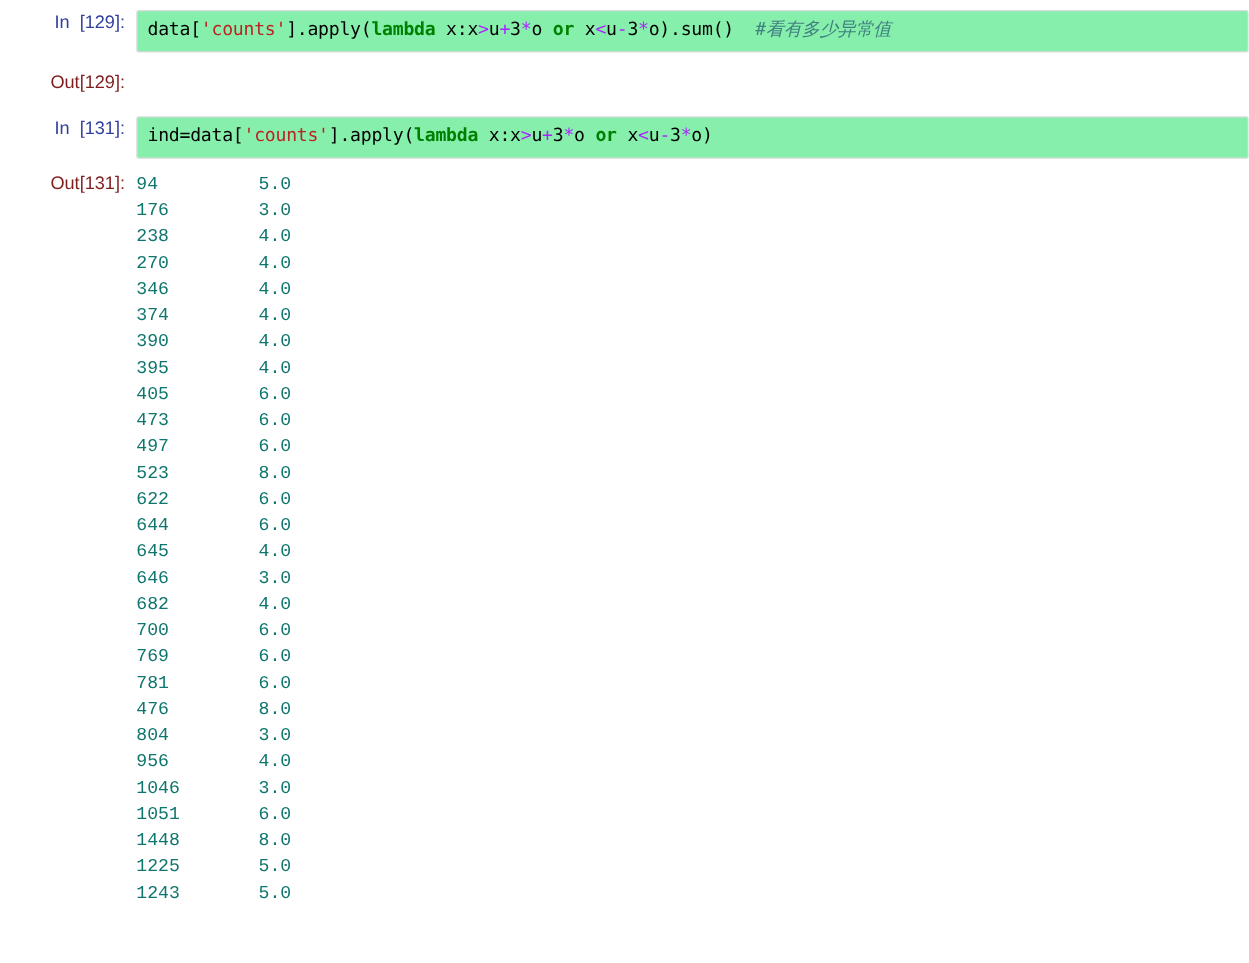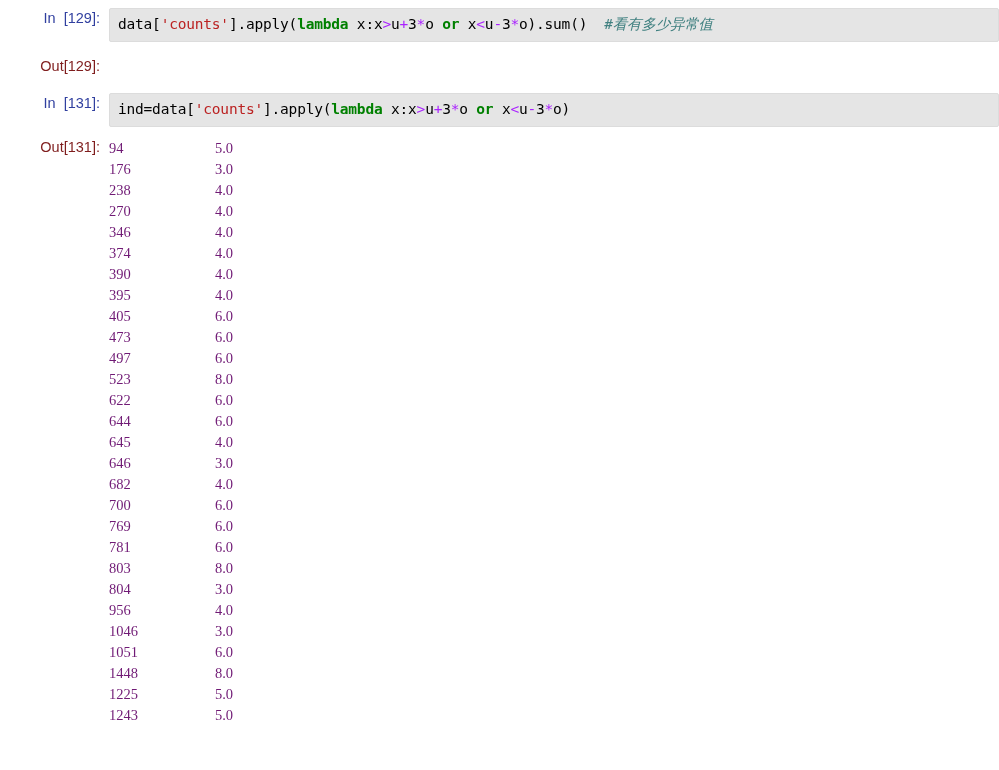--- a/index.html
+++ b/index.html
@@ -37,21 +37,21 @@
     line-height: 21px;
     white-space: pre;
     user-select: none;
   }
   .prompt.in  { color: #303f9f; }
   .prompt.out { color: #7f1d1d; }
 
   
   .input-cell {
     flex: 1 1 auto;
-    background: #e5e5e5;
+    background: #86efac;
     border: 1px solid #dcdcdc;
     border-radius: 2px;
     padding: 5px 8px 6px 8px;
     box-sizing: border-box;
     margin-right: 0px;
   }
   .code-line {
     font-family: "DejaVu Sans Mono", "Liberation Mono", monospace;
     font-size: 14.5px;
     line-height: 21px;
@@ -75,25 +75,25 @@
   .out-text {
     font-family: "DejaVu Sans Mono", "Liberation Mono", monospace;
     font-size: 14.5px;
     line-height: 21px;
     white-space: pre;
     color: #000000;
   }
 
   .series-row {
     display: flex;
-    font-family: Liberation Serif, serif;
+    font-family: Liberation Mono, monospace;
     font-size: 14.5px;
     line-height: 21px;
     white-space: pre;
-    color: #701a75;
+    color: #0f766e;
   }
   .series-idx {
     width: 72px;
     flex: 0 0 72px;
     text-align: left;
   }
   .series-val {
     width: 52px;
     flex: 0 0 52px;
     text-align: right;
@@ -152,21 +152,21 @@
           <div class="series-row"><span class="series-idx">497</span><span class="series-val">6.0</span></div>
           <div class="series-row"><span class="series-idx">523</span><span class="series-val">8.0</span></div>
           <div class="series-row"><span class="series-idx">622</span><span class="series-val">6.0</span></div>
           <div class="series-row"><span class="series-idx">644</span><span class="series-val">6.0</span></div>
           <div class="series-row"><span class="series-idx">645</span><span class="series-val">4.0</span></div>
           <div class="series-row"><span class="series-idx">646</span><span class="series-val">3.0</span></div>
           <div class="series-row"><span class="series-idx">682</span><span class="series-val">4.0</span></div>
           <div class="series-row"><span class="series-idx">700</span><span class="series-val">6.0</span></div>
           <div class="series-row"><span class="series-idx">769</span><span class="series-val">6.0</span></div>
           <div class="series-row"><span class="series-idx">781</span><span class="series-val">6.0</span></div>
-          <div class="series-row"><span class="series-idx">803</span><span class="series-val">8.0</span></div>
+          <div class="series-row"><span class="series-idx">476</span><span class="series-val">8.0</span></div>
           <div class="series-row"><span class="series-idx">804</span><span class="series-val">3.0</span></div>
           <div class="series-row"><span class="series-idx">956</span><span class="series-val">4.0</span></div>
           <div class="series-row"><span class="series-idx">1046</span><span class="series-val">3.0</span></div>
           <div class="series-row"><span class="series-idx">1051</span><span class="series-val">6.0</span></div>
           <div class="series-row"><span class="series-idx">1448</span><span class="series-val">8.0</span></div>
           <div class="series-row"><span class="series-idx">1225</span><span class="series-val">5.0</span></div>
           <div class="series-row"><span class="series-idx">1243</span><span class="series-val">5.0</span></div>
         </div>
     </div>
   </div>

